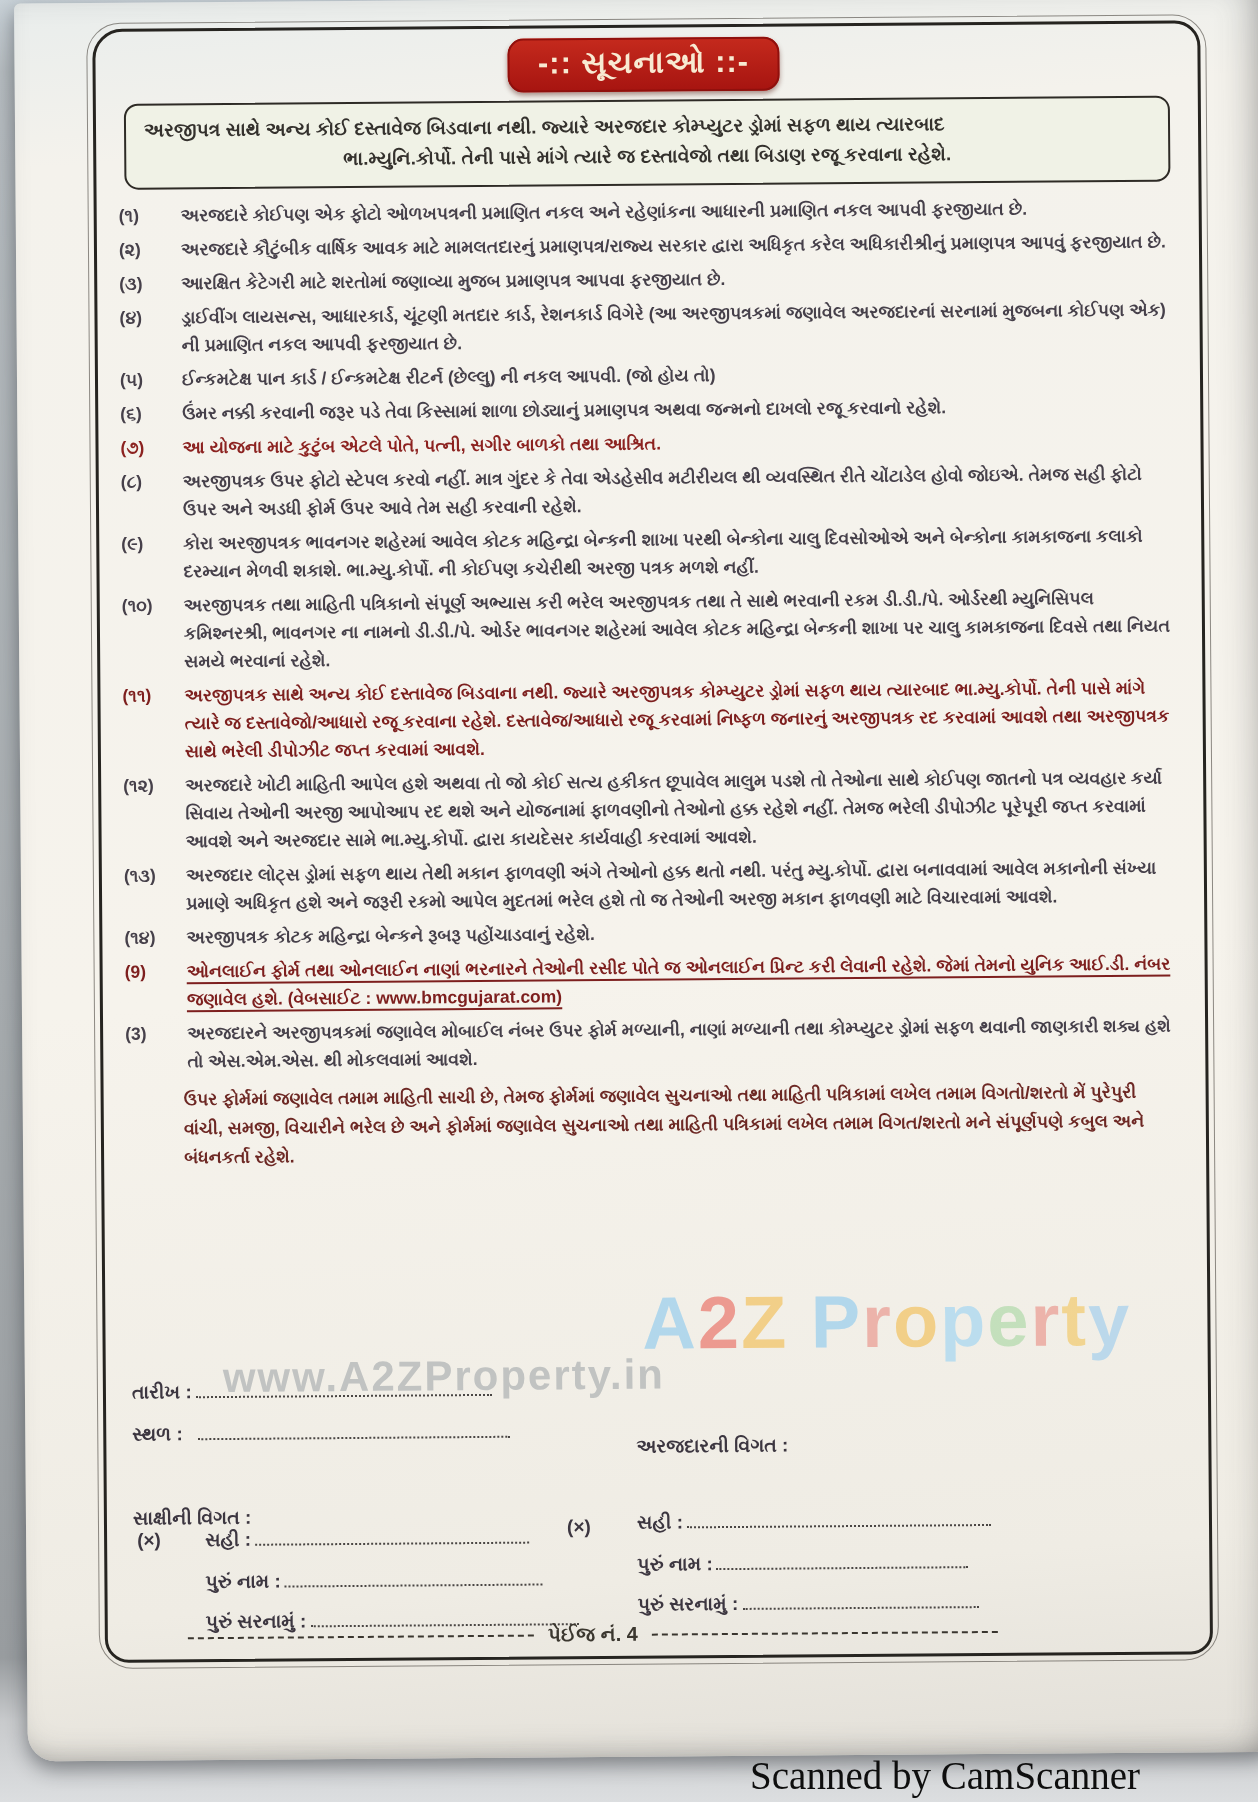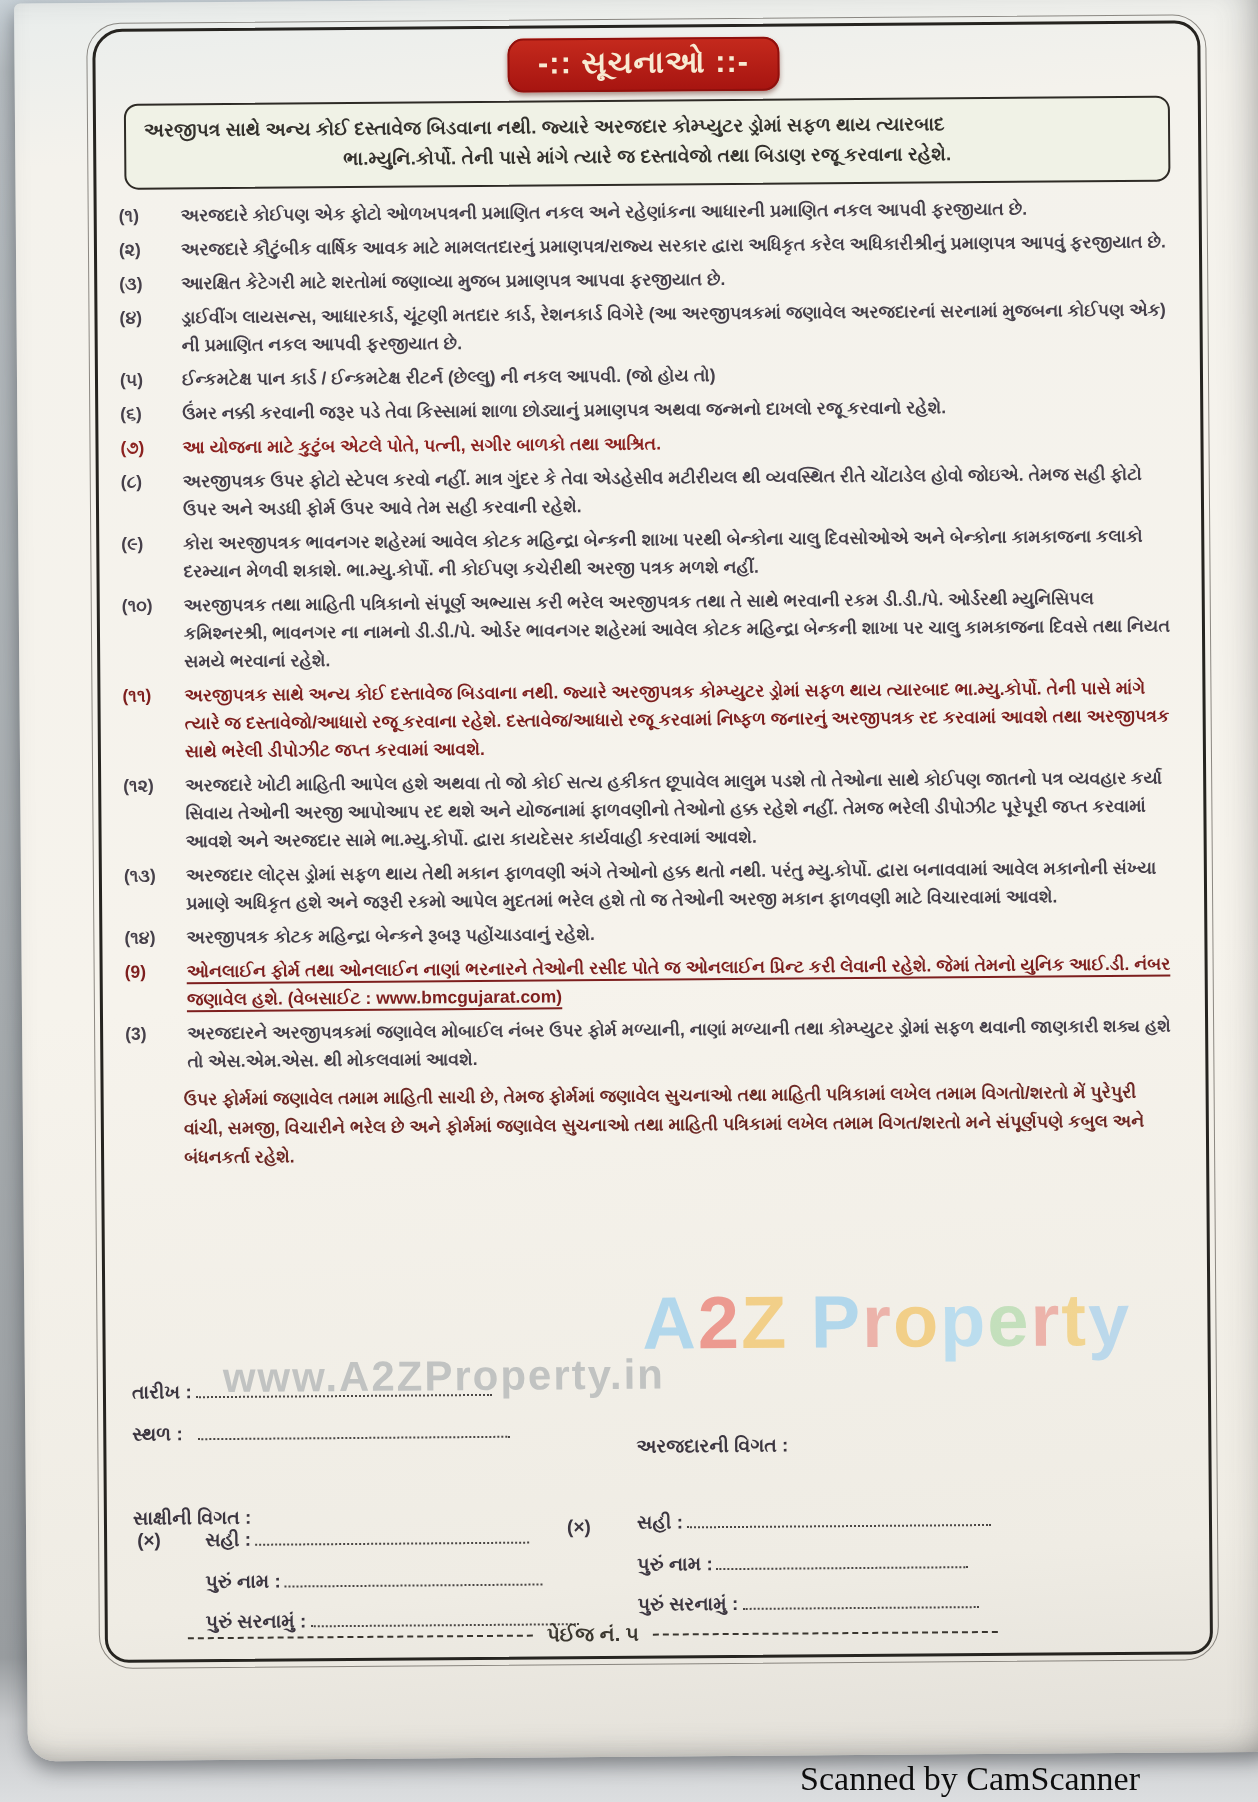--- a/index.html
+++ b/index.html
@@ -73,21 +73,21 @@
     white-space:nowrap;pointer-events:none;
   }
   .wm-url{
     position:absolute;left:198px;top:1352px;
     font-size:42px;font-weight:bold;letter-spacing:2px;color:#9aa0a4;opacity:.55;
     white-space:nowrap;pointer-events:none;
   }
   .camscanner{
     position:absolute;right:118px;bottom:4px;
     font-family:"Liberation Serif","DejaVu Serif",serif;
-    font-size:34px;color:#0e0e0e;
+    font-size:39px;color:#0e0e0e;
   }
 </style>
 </head>
 <body>
 
 <div class="page">
   <div class="frame">
 
     <div class="badge">-:: સૂચનાઓ ::-</div>
 
@@ -210,21 +210,21 @@
       <div class="sig-row" style="top:268px;left:80px;">
         <span>પુરું સરનામું :</span><span class="dotline" style="width:268px;"></span>
       </div>
       <div class="sig-row" style="top:254px;left:512px;">
         <span>પુરું સરનામું :</span><span class="dotline" style="width:236px;"></span>
       </div>
     </div>
 
     <div class="footer-line">
       <span class="footer-dash"></span>
-      <span>પેઈજ નં. ૫</span>
+      <span>પેઈજ નં. 4</span>
       <span class="footer-dash"></span>
     </div>
   </div>
 
   <div class="wm-brand"><span style="color: rgb(126, 197, 240);">A</span><span style="color: rgb(232, 85, 74);">2</span><span style="color: rgb(242, 182, 60);">Z</span><span style="color: rgb(255, 255, 255);"> </span><span style="color: rgb(126, 197, 240);">P</span><span style="color: rgb(232, 131, 122);">r</span><span style="color: rgb(242, 182, 60);">o</span><span style="color: rgb(143, 208, 245);">p</span><span style="color: rgb(159, 212, 154);">e</span><span style="color: rgb(232, 131, 122);">r</span><span style="color: rgb(242, 192, 76);">t</span><span style="color: rgb(143, 199, 239);">y</span></div>
   <div class="wm-url">www.A2ZProperty.in</div>
 </div>
 
 <div class="camscanner">Scanned by CamScanner</div>
 

